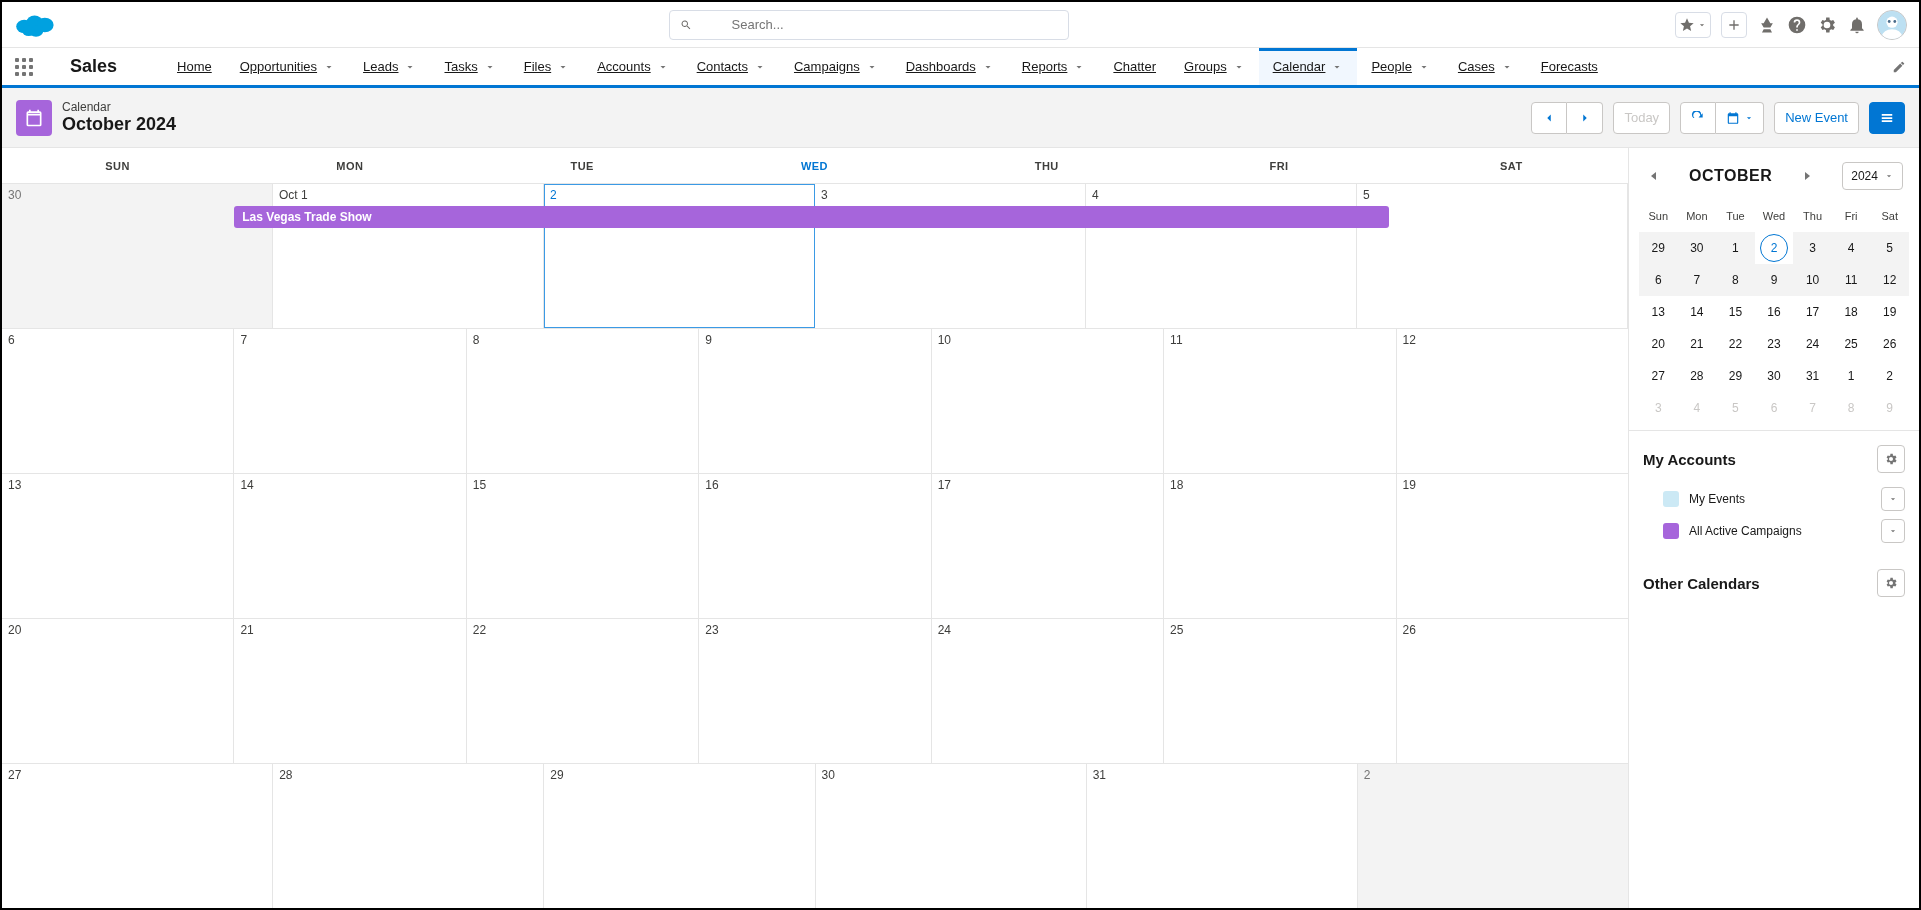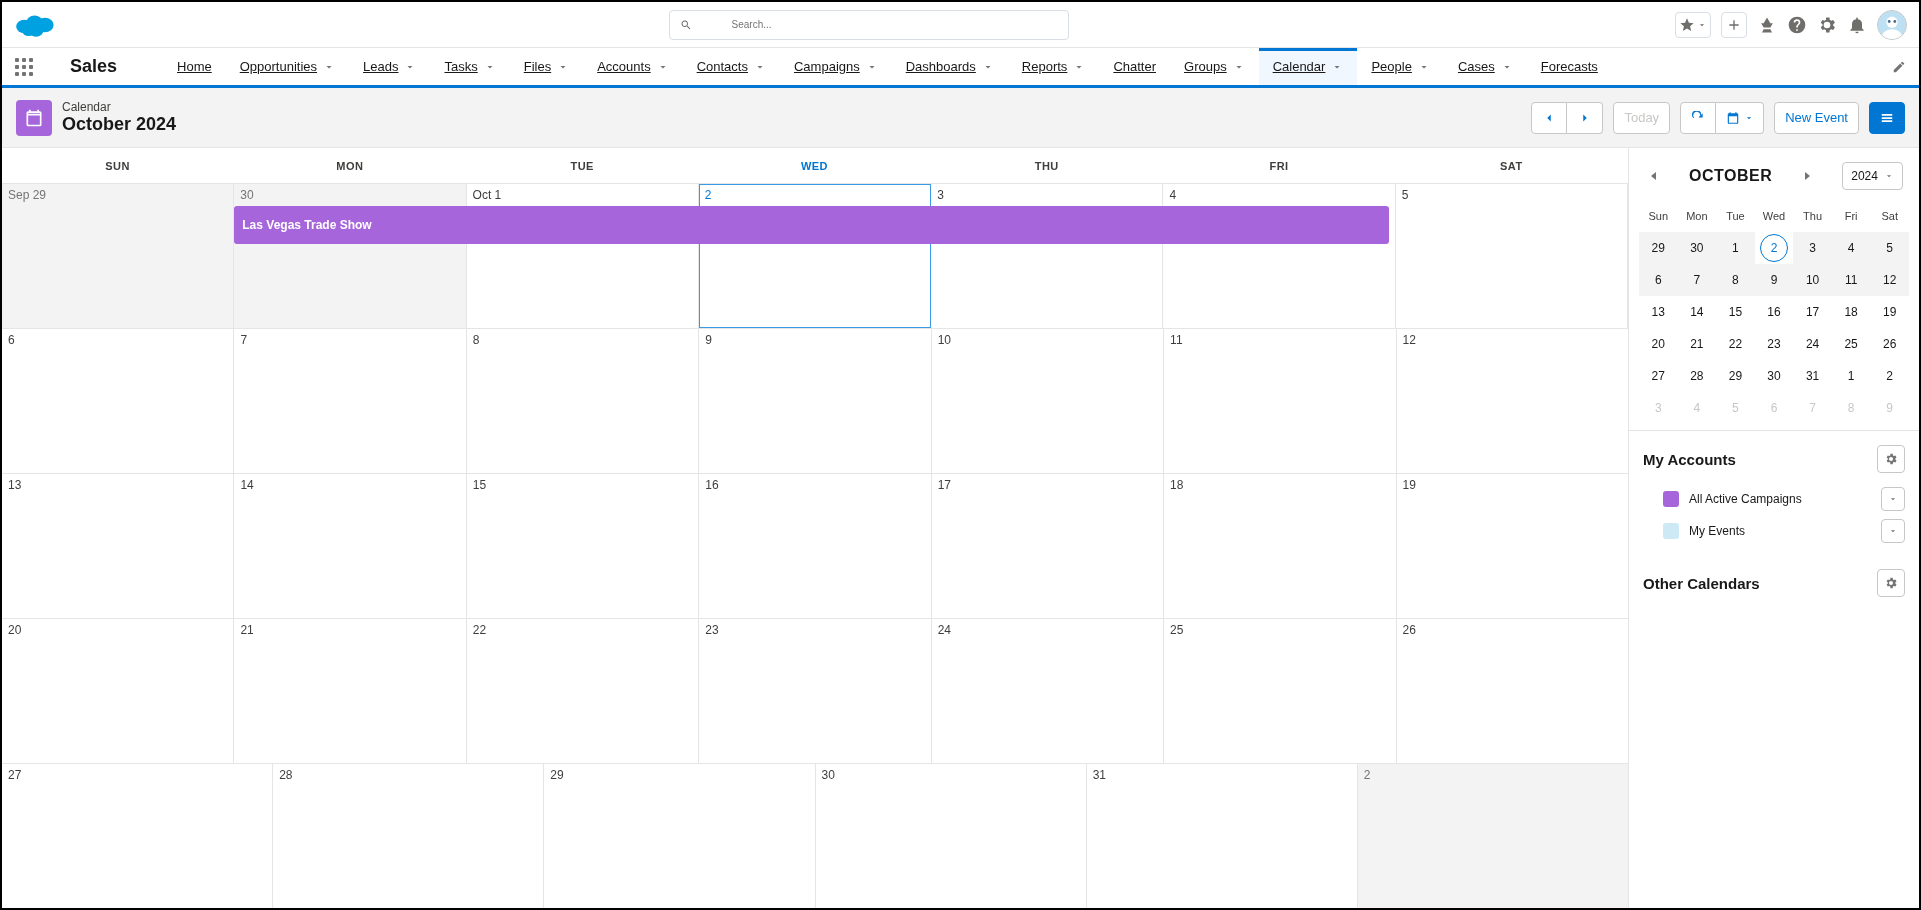--- a/index.html
+++ b/index.html
@@ -38,21 +38,21 @@
     width: 400px;
     height: 30px;
     border: 1px solid #d8dde6;
     border-radius: 4px;
     display: flex;
     align-items: center;
     padding: 0 10px;
     color: #706e6b;
   }
   .search-box input {
-    border: none; outline: none; width: 100%; font-size: 10px; background: transparent; margin-left: 34px;
+    border: none; outline: none; width: 100%; font-size: 13px; background: transparent; margin-left: 34px;
   }
   .search-icon-sm { width:14px; height:14px; margin-right:6px; fill:#706e6b; }
 
   .header-utils { display:flex; align-items:center; gap:10px; }
   .util-btn {
     height: 26px; min-width: 26px; border:1px solid #d8dde6; border-radius:4px;
     display:flex; align-items:center; justify-content:center; background:#fff;
     color:#706e6b; font-size:14px; cursor:pointer;
   }
   .util-btn.fav { padding: 0 3px; gap:2px;}
@@ -140,21 +140,21 @@
   .day-cell {
     flex:1; border-right:1px solid #e5e5e5; padding:4px 6px; position:relative;
     font-size:12px; color:#3e3e3c;
   }
   .day-cell:last-child{border-right:none;}
   .day-cell .dnum{ font-size:12px;}
   .day-cell.other-month{ background:#f3f3f3; color:#747474;}
   .day-cell.today{ outline:1px solid #3b9ae5; outline-offset:-1px;}
   .day-cell.today .dnum{ color:#0176d3;}
   .event-bar {
-    position:absolute; top:22px; height:38px; background:#a665db; color:#fff;
+    position:absolute; top:22px; height:22px; background:#a665db; color:#fff;
     font-size:12px; font-weight:600; display:flex;align-items:center; padding:0 8px;
     border-radius:3px; left:14.2857%; width:71.0%;
     white-space:nowrap;
   }
 
   
   .sidebar { width:290px; display:flex; flex-direction:column;}
   .mini-cal { padding:12px 10px 6px; border-bottom:1px solid #e5e5e5;}
   .mini-head { display:flex;align-items:center; justify-content:space-between; padding:2px 6px 10px;}
   .mini-nav{width:18px;height:18px;display:flex;align-items:center;justify-content:center;cursor:pointer;}
@@ -418,23 +418,20 @@
         <div class="dow-cell">SUN</div>
         <div class="dow-cell">MON</div>
         <div class="dow-cell">TUE</div>
         <div class="dow-cell today">WED</div>
         <div class="dow-cell">THU</div>
         <div class="dow-cell">FRI</div>
         <div class="dow-cell">SAT</div>
       </div>
     <div class="weeks" id="weeks">
         <div class="week-row">
-          <div class="day-cell other-month">
-            <div class="dnum">Sep 29</div>
-          </div>
           <div class="day-cell other-month">
             <div class="dnum">30</div>
           </div>
           <div class="day-cell">
             <div class="dnum">Oct 1</div>
           </div>
           <div class="day-cell today">
             <div class="dnum">2</div>
           </div>
           <div class="day-cell">
@@ -618,37 +615,37 @@
       <div class="cal-sec-head">
         <div class="cal-sec-title">My Accounts</div>
         <div class="gear-btn">
             <svg viewBox="0 0 24 24">
               <path d="M19.4 13a7.8 7.8 0 000-2l2.1-1.6-2-3.5-2.5 1a7.6 7.6 0 00-1.7-1L15 3h-4l-.3 2.9a7.6 7.6 0 00-1.7 1l-2.5-1-2 3.5L6.6 11a7.8 7.8 0 000 2l-2.1 1.6 2 3.5 2.5-1a7.6 7.6 0 001.7 1L11 21h4l.3-2.9a7.6 7.6 0 001.7-1l2.5 1 2-3.5zM12 15.5A3.5 3.5 0 1115.5 12 3.5 3.5 0 0112 15.5z"></path>
             </svg>
           </div>
       </div>
       <div id="my-cal-items">
           <div class="cal-item">
+            <div class="cal-swatch" style="background: rgb(204, 233, 245);"></div>
+            <div class="cal-item-label">My Events</div>
+            <div class="drop-btn">
+              <svg viewBox="0 0 24 24">
+                <path d="M7 10l5 5 5-5z"></path>
+              </svg>
+            </div>
+          </div>
+          <div class="cal-item">
             <div class="cal-swatch" style="background: rgb(166, 101, 219);"></div>
             <div class="cal-item-label">All Active Campaigns</div>
             <div class="drop-btn">
               <svg viewBox="0 0 24 24">
                 <path d="M7 10l5 5 5-5z"></path>
               </svg>
             </div>
           </div>
-          <div class="cal-item">
-            <div class="cal-swatch" style="background: rgb(204, 233, 245);"></div>
-            <div class="cal-item-label">My Events</div>
-            <div class="drop-btn">
-              <svg viewBox="0 0 24 24">
-                <path d="M7 10l5 5 5-5z"></path>
-              </svg>
-            </div>
-          </div>
         </div>
     </div>
 
     <div class="cal-section">
       <div class="cal-sec-head">
         <div class="cal-sec-title">Other Calendars</div>
         <div class="gear-btn">
             <svg viewBox="0 0 24 24">
               <path d="M19.4 13a7.8 7.8 0 000-2l2.1-1.6-2-3.5-2.5 1a7.6 7.6 0 00-1.7-1L15 3h-4l-.3 2.9a7.6 7.6 0 00-1.7 1l-2.5-1-2 3.5L6.6 11a7.8 7.8 0 000 2l-2.1 1.6 2 3.5 2.5-1a7.6 7.6 0 001.7 1L11 21h4l.3-2.9a7.6 7.6 0 001.7-1l2.5 1 2-3.5zM12 15.5A3.5 3.5 0 1115.5 12 3.5 3.5 0 0112 15.5z"></path>
             </svg>

